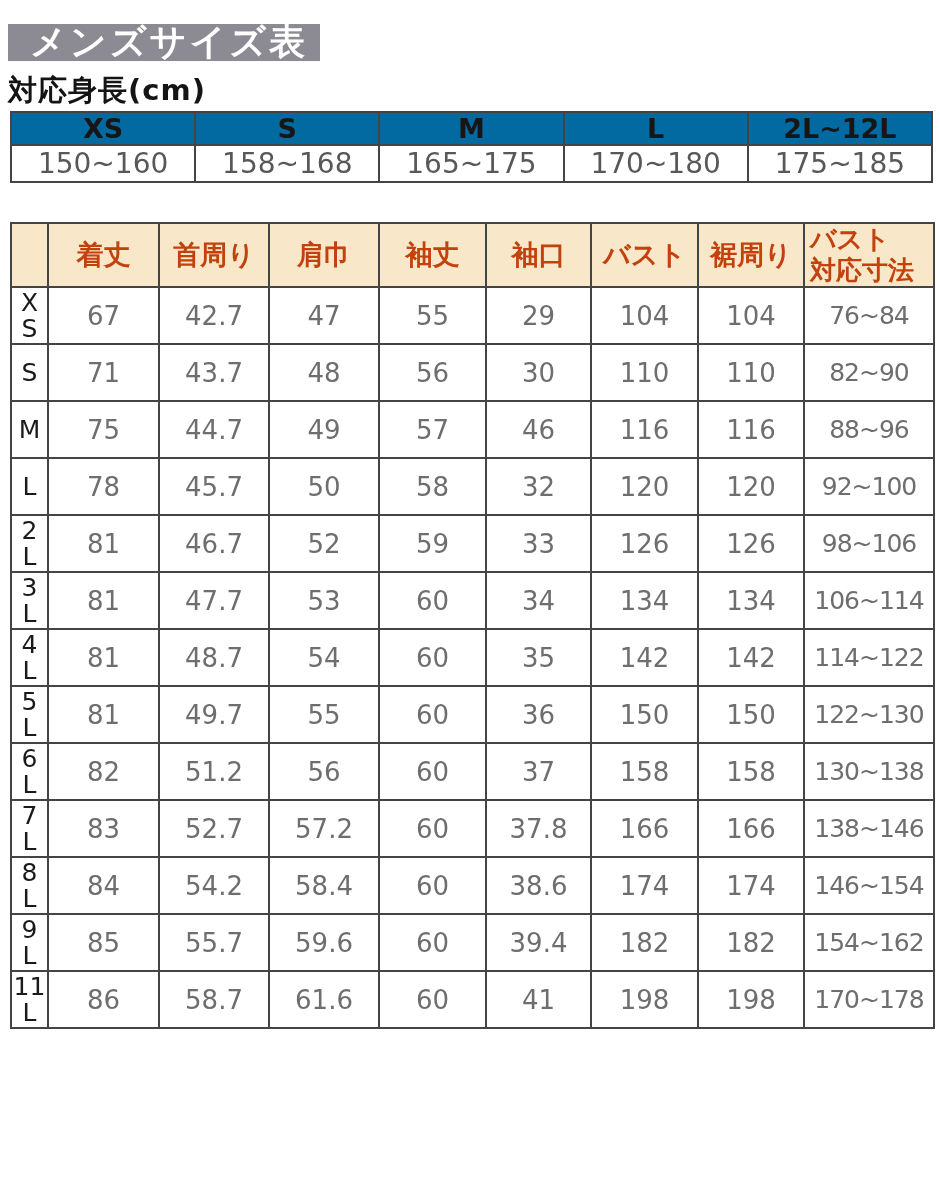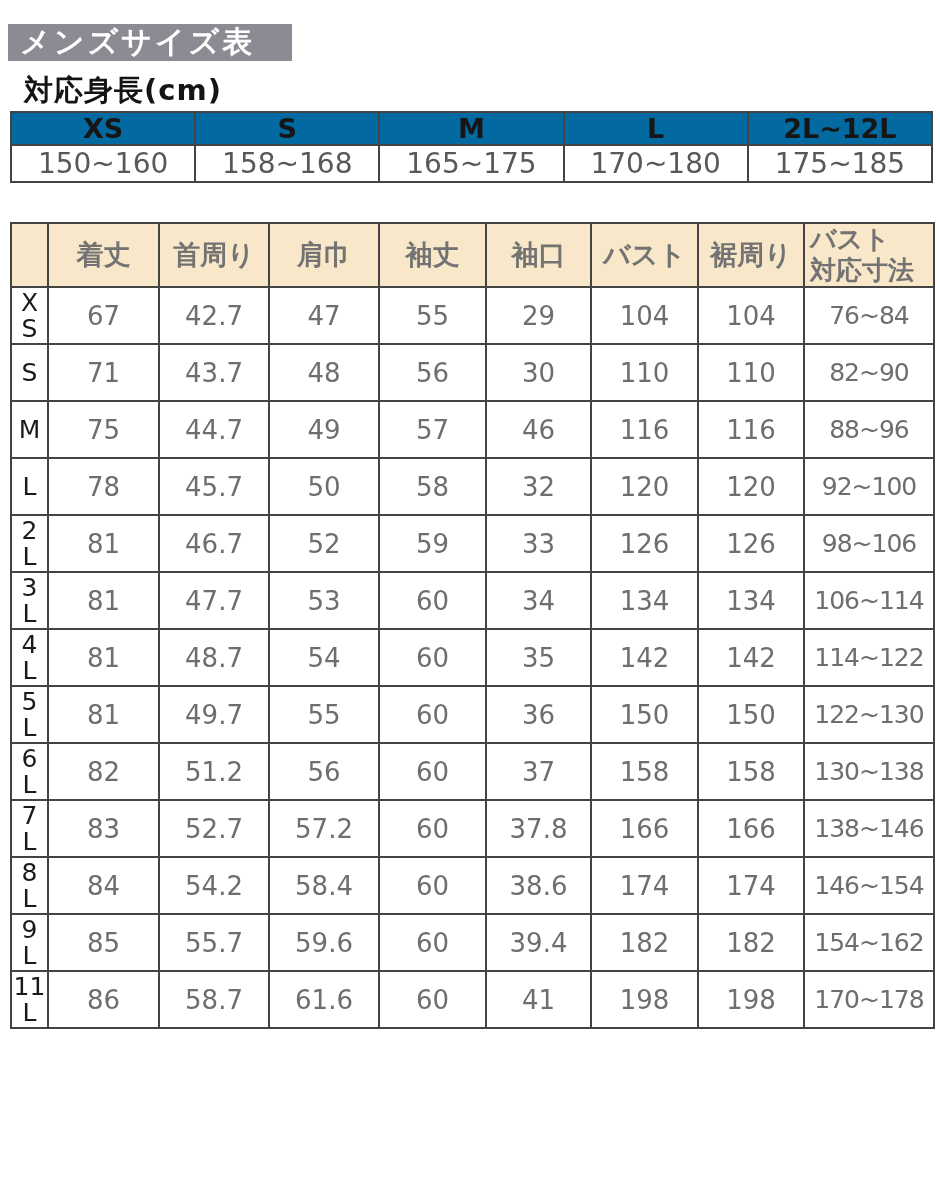--- a/index.html
+++ b/index.html
@@ -1,44 +1,44 @@
 <!DOCTYPE html>
 <html><head>
 <meta charset="utf-8">
 <style>
   * { margin:0; padding:0; box-sizing:border-box; }
   html,body { width:940px; height:1200px; background:#ffffff;
     font-family:"DejaVu Sans","Liberation Sans",sans-serif; }
   .page { position:relative; width:940px; height:1200px; overflow:hidden; }
 
   .title-bar {
-    position:absolute; left:8px; top:24px; width:284px; height:37px;
+    position:absolute; left:8px; top:24px; width:312px; height:37px;
     background:#8c8a92; color:#ffffff;
-    font-size:30px; font-weight:bold; line-height:36px;
-    padding-left:12px; letter-spacing:3px;
+    font-size:36px; font-weight:bold; line-height:36px;
+    padding-left:22px; letter-spacing:3px;
   }
   .height-label {
     position:absolute; left:8px; top:71px;
-    font-size:29px; font-weight:bold; color:#141414; letter-spacing:1px;margin-left:16px;
+    font-size:29px; font-weight:bold; color:#141414; letter-spacing:1px;
   }
 
   table { border-collapse:collapse; table-layout:fixed; }
   th, td { border:2px solid #444444; text-align:center; vertical-align:middle; overflow:hidden; }
 
   .height-table { position:absolute; left:10px; top:111px; width:923px; }
   .height-table th {
     background:#0369a1; height:31px; font-size:27px; font-weight:bold; color:#161616;
   }
   .height-table td {
     background:#ffffff; height:37px; font-size:28px; font-weight:normal; color:#585858;
   }
 
   .size-table { position:absolute; left:10px; top:222px; width:923px; }
   .size-table thead th {
-    background:#f8e7c8; height:61px; font-size:27px; font-weight:bold; color:#737373;
+    background:#f8e7c8; height:61px; font-size:27px; font-weight:bold; color:#c2410c;
     white-space:pre-line; line-height:1.2;
   }
   .size-table thead th.bust-col {
     text-align:left; padding-left:5px; font-size:26px;
   }
   .size-table tbody tr { height:57px; }
   .size-table tbody th {
     background:#ffffff; font-size:25px; font-weight:normal; color:#1a1a1a;
     white-space:pre-line; line-height:1.02; padding:1px 0;
   }

